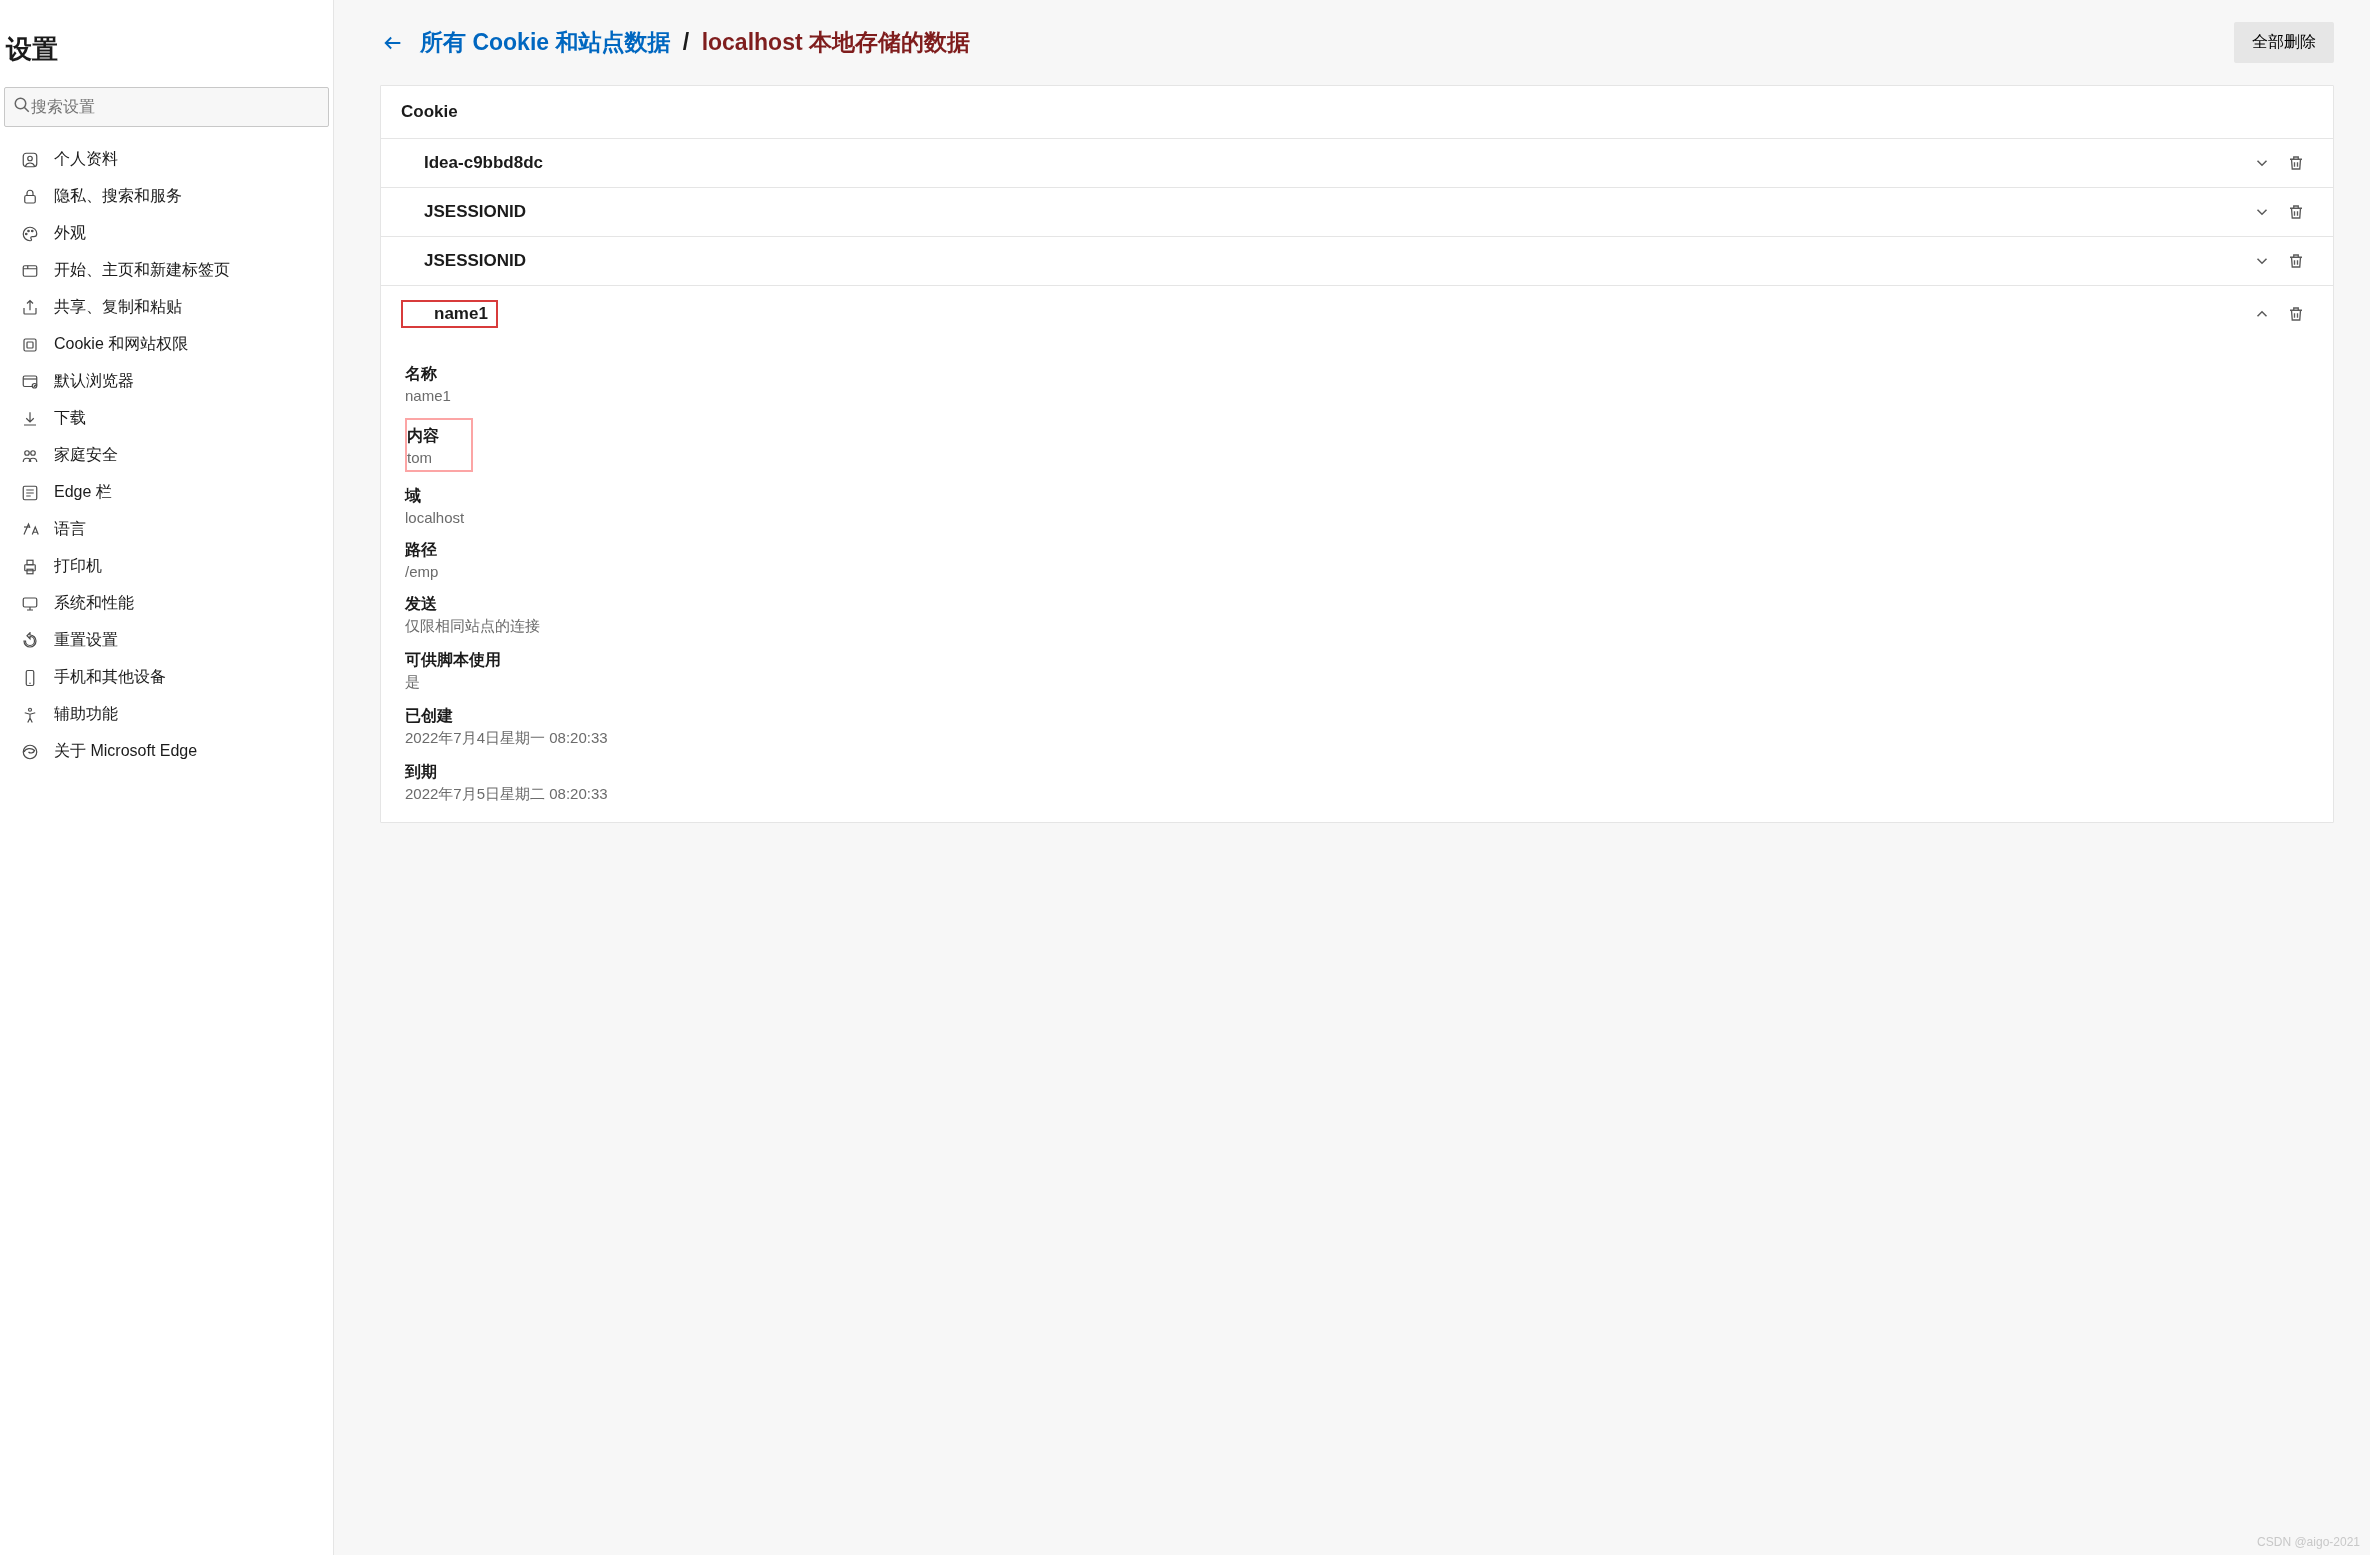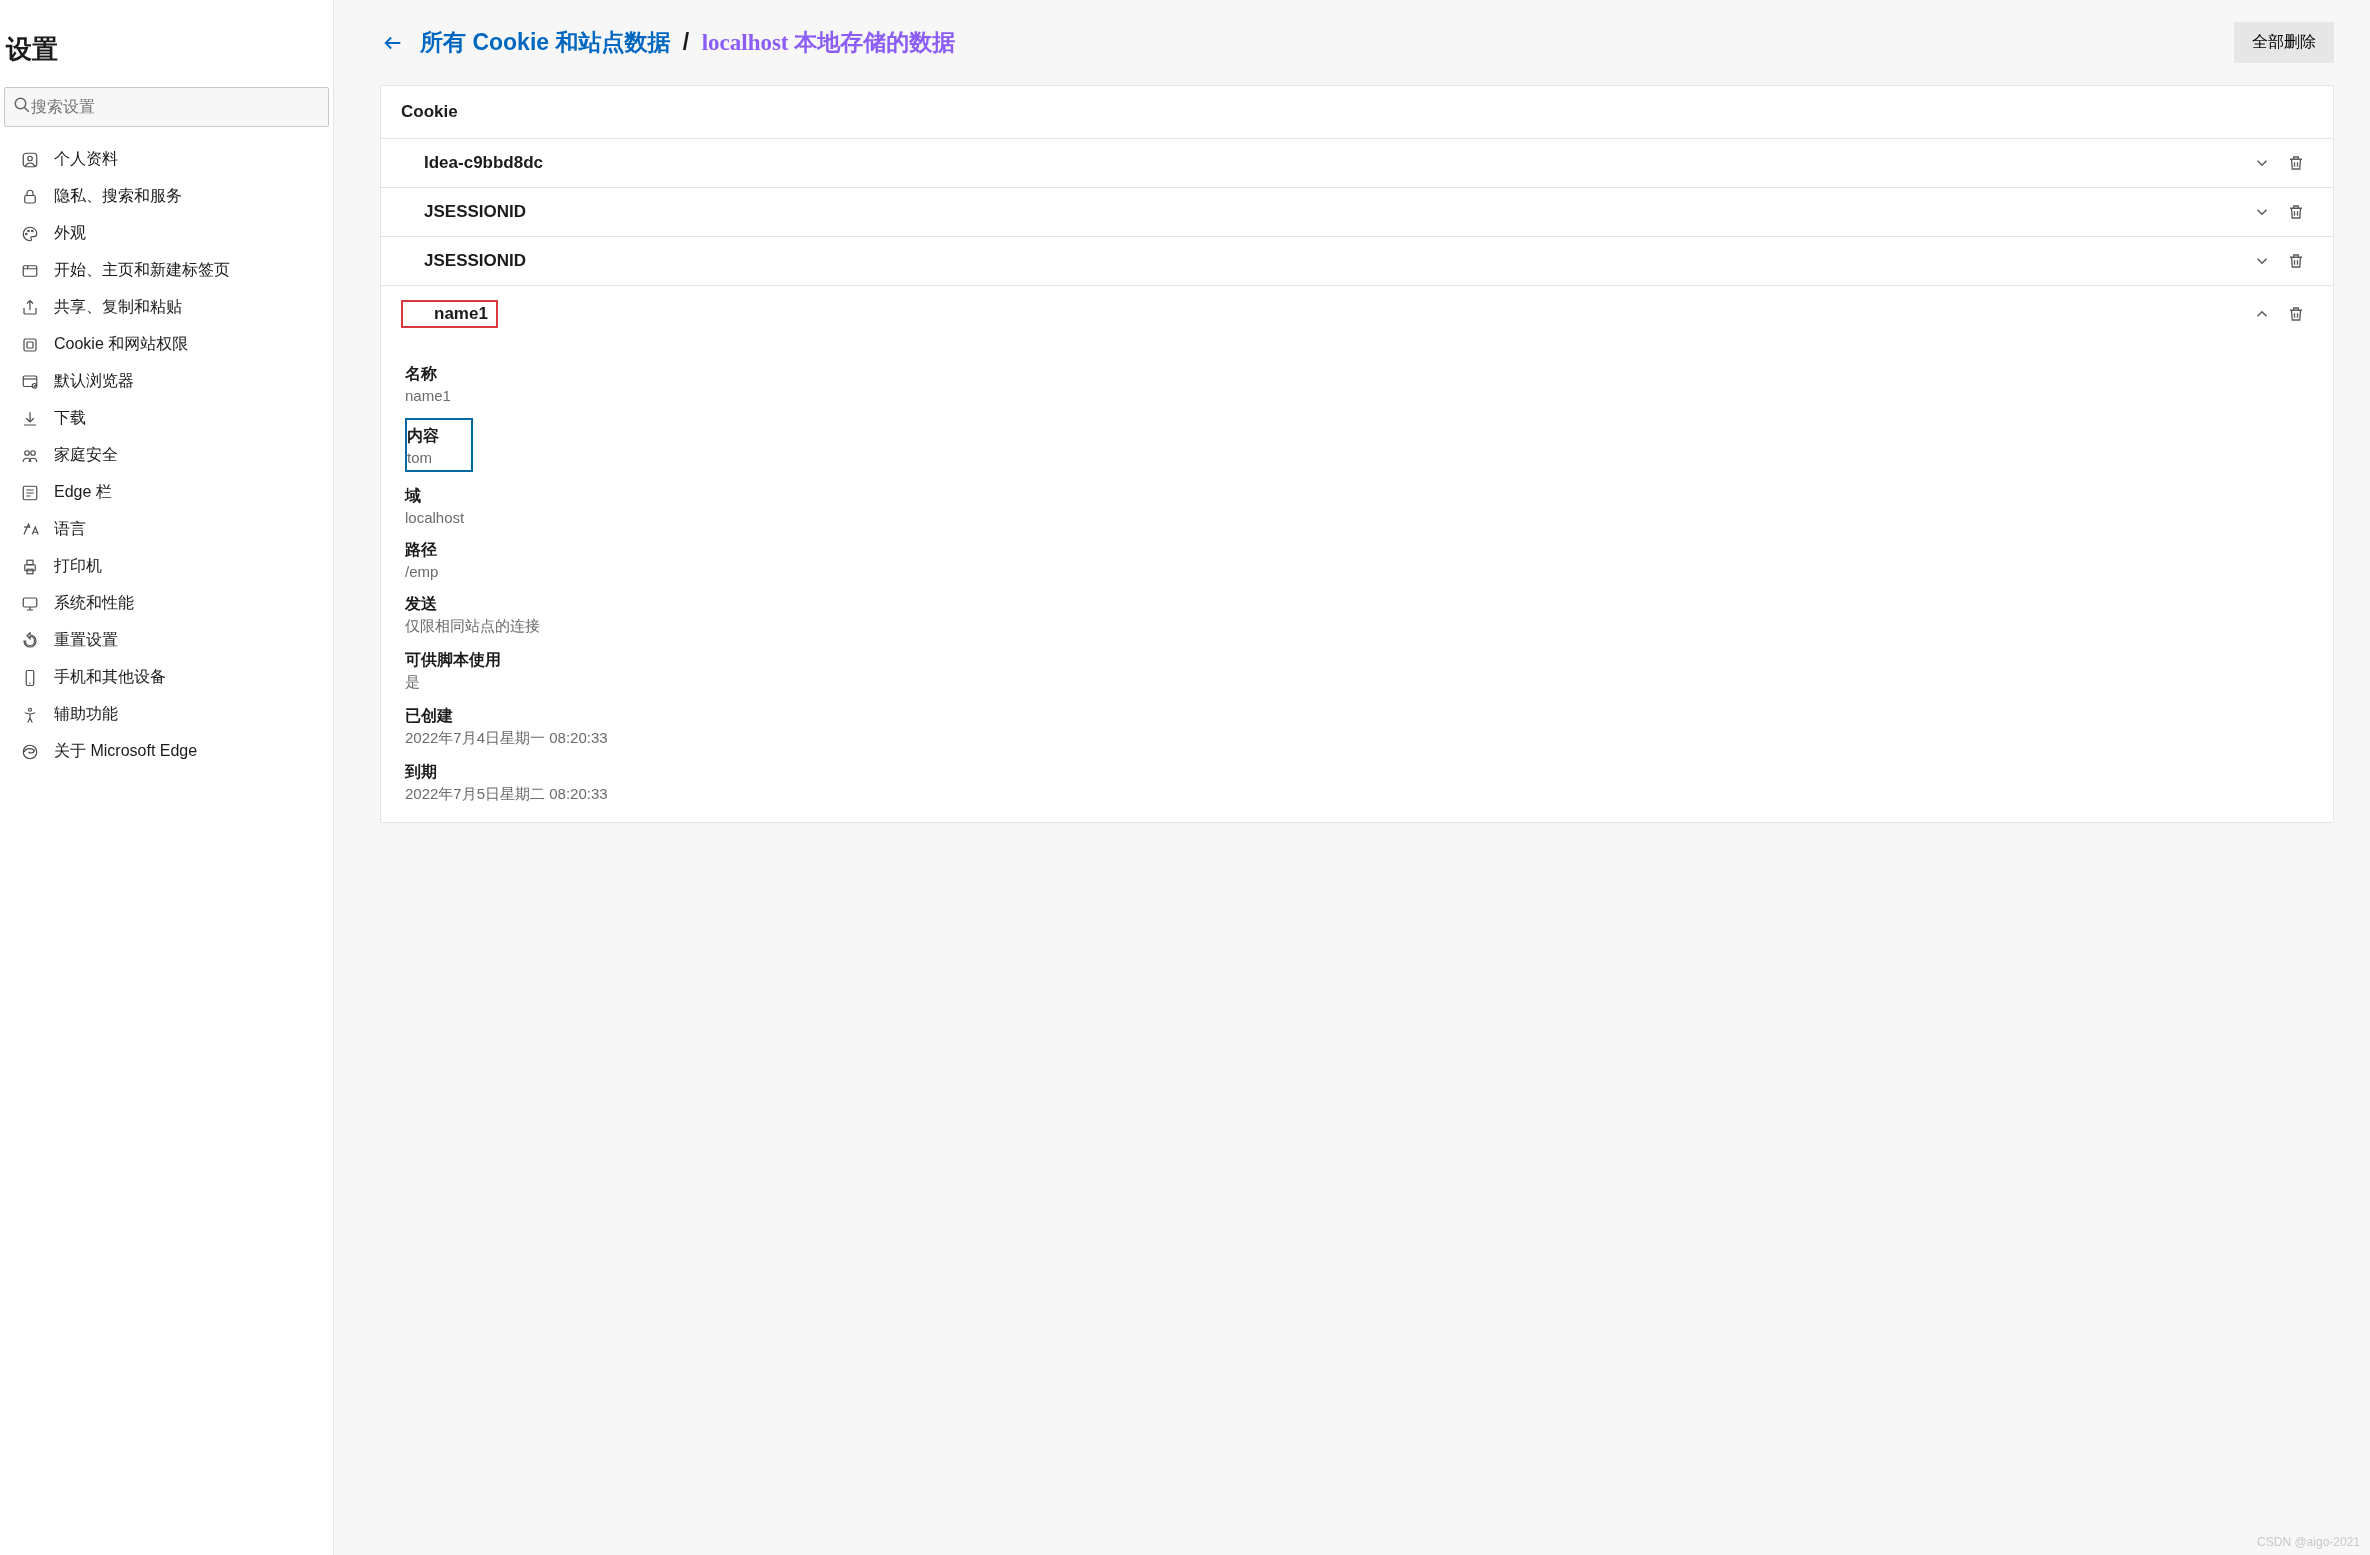--- a/index.html
+++ b/index.html
@@ -73,21 +73,21 @@
       display:flex; align-items:center; justify-content:center;
       cursor:pointer;
     }
     .breadcrumb {
       font-size: 23px;
       font-weight: 600;
       flex: 1;
     }
     .breadcrumb .link { color: #0067c0; }
     .breadcrumb .sep { color: #1b1b1b; padding: 0 6px; font-weight:600; }
-    .breadcrumb .current { color: #8b5cf6; font-family: Liberation Serif, serif; }
+    .breadcrumb .current { color: #7f1d1d; }
     .delete-all-btn {
       background: #e6e6e6;
       border: none;
       padding: 10px 18px;
       font-size: 16px;
       border-radius: 2px;
       cursor: pointer;
     }
     .card {
       background: #fff;
@@ -110,21 +110,21 @@
     .cookie-row:last-child { border-bottom:none; }
     .cookie-name { flex:1; font-weight:600; font-size:17px;margin-left:23px; }
     .row-ico { width:34px; display:flex; align-items:center; justify-content:center; color:#5b5b5b; cursor:pointer; }
     .chev { width:18px; height:18px; }
     .trash { width:18px; height:18px; }
     .expanded-section { padding: 12px 0 14px 24px; }
     .detail-block { padding: 10px 0 4px 0; }
     .detail-label { font-weight:600; font-size:16px; padding-bottom:2px; }
     .detail-value { color:#6b6b6b; font-size:15px; }
     .red-box { border:2px solid #d83b3b; display:inline-block; padding:2px 8px; }
-    .red-block { border:2px solid #0369a1; padding:6px 10px 4px 0; display:inline-block; min-width:68px; }
+    .red-block { border:2px solid #fca5a5; padding:6px 10px 4px 0; display:inline-block; min-width:68px; }
     .watermark { position:absolute; right:10px; bottom:6px; color:#c8c8c8; font-size:12px; }
   </style>
 </head>
 <body>
 
 <aside class="sidebar">
   <h1 class="sidebar-title">设置</h1>
   <div class="search-box">
     <span class="ico">
       <svg width="18" height="18" viewBox="0 0 24 24" fill="none" stroke="#666" stroke-width="2">

